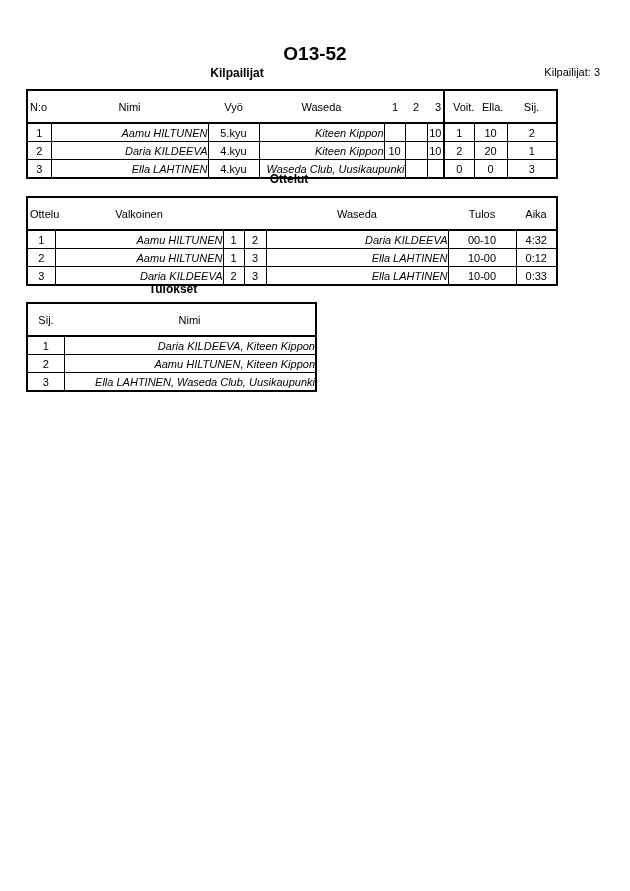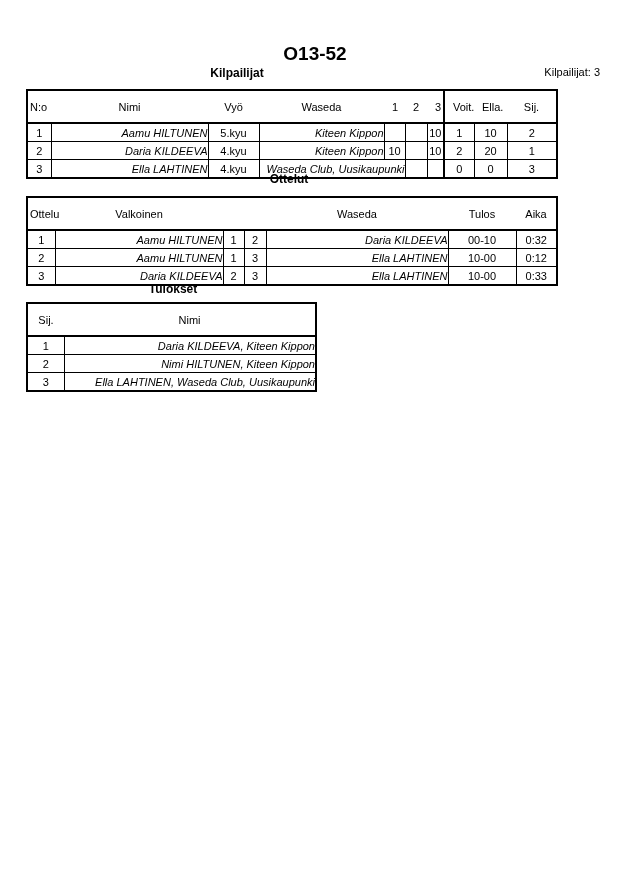--- a/index.html
+++ b/index.html
@@ -156,21 +156,21 @@
       </tr>
     </thead>
     <tbody>
       <tr>
         <td>1</td>
         <td class="l bl">Aamu HILTUNEN</td>
         <td class="bl">1</td>
         <td class="bl">2</td>
         <td class="l bl">Daria KILDEEVA</td>
         <td class="bl">00-10</td>
-        <td class="bl">0:32</td>
+        <td class="bl">4:32</td>
       </tr>
       <tr>
         <td>2</td>
         <td class="l bl">Aamu HILTUNEN</td>
         <td class="bl">1</td>
         <td class="bl">3</td>
         <td class="l bl">Ella LAHTINEN</td>
         <td class="bl">10-00</td>
         <td class="bl">0:12</td>
       </tr>
@@ -199,21 +199,21 @@
         <th>Nimi</th>
       </tr>
     </thead>
     <tbody>
       <tr>
         <td>1</td>
         <td class="l bl">Daria KILDEEVA, Kiteen Kippon</td>
       </tr>
       <tr>
         <td>2</td>
-        <td class="l bl">Nimi HILTUNEN, Kiteen Kippon</td>
+        <td class="l bl">Aamu HILTUNEN, Kiteen Kippon</td>
       </tr>
       <tr>
         <td>3</td>
         <td class="l bl">Ella LAHTINEN, Waseda Club, Uusikaupunki</td>
       </tr>
     </tbody>
   </table>
 
 </div>
 

